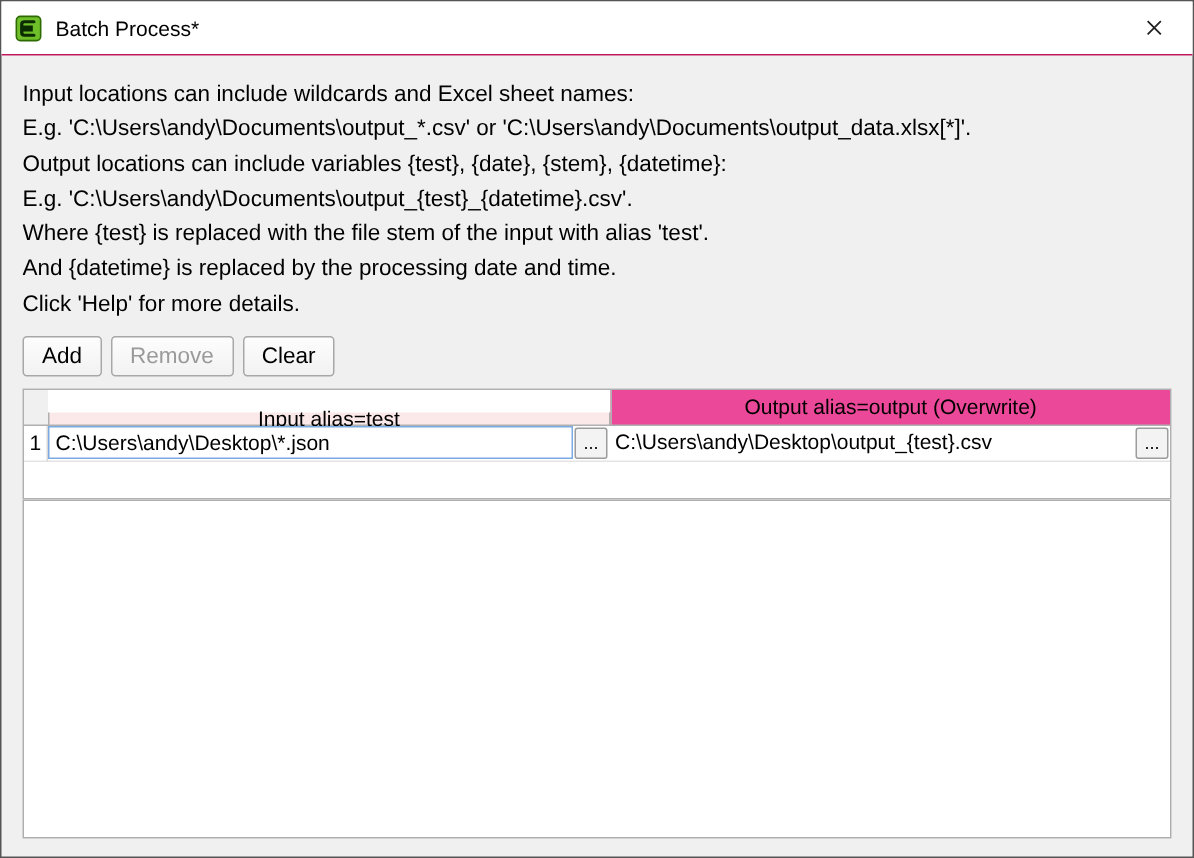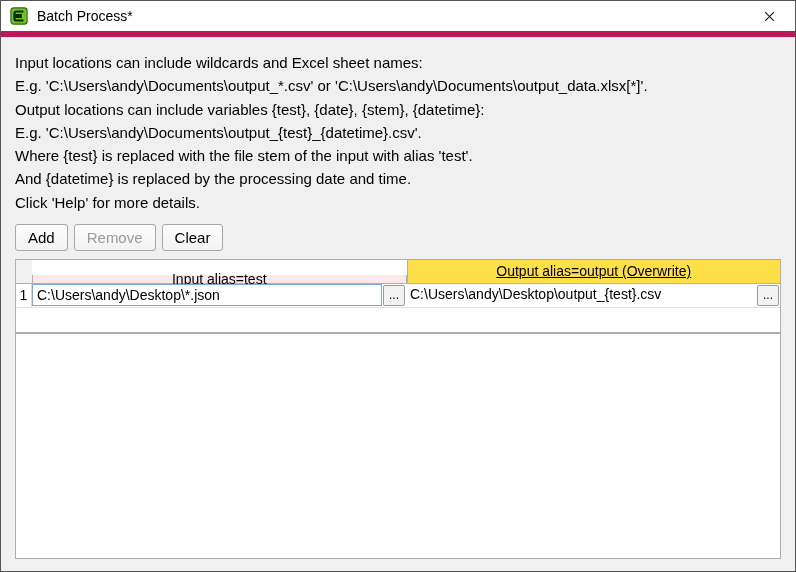--- a/index.html
+++ b/index.html
@@ -17,21 +17,21 @@
     background: #f0f0f0;
     display: flex;
     flex-direction: column;
   }
   .titlebar {
     height: 36px;
     background: #fff;
     display: flex;
     align-items: center;
     padding: 0 4px 0 8px;
-    border-bottom: 6px solid #be185d;
+    border-bottom: 1px solid #be185d;
   }
   .app-icon {
     width: 20px; height: 20px;
     display: flex; align-items: center; justify-content: center;
     margin-right: 8px;
   }
   .app-icon svg { width: 18px; height: 18px; }
   .title { flex: 1; font-size: 14px; }
   .close-box {
     width: 44px; height: 30px;
@@ -78,21 +78,21 @@
   .th {
     border: 1px solid #b0b0b0;
     border-top: none;
     display: flex;
     align-items: center;
     justify-content: center;
     font-size: 14px;
   }
   .th.rownum-h { width: 16px;  border-left: none; border-right:none; background:#f0f0f0; }
   .th.input-h  { flex: 1; background: #fbe9ea; margin-top: 15px; }
-  .th.output-h { flex: 1; background: #fde047; border-right: none; text-decoration: underline; }
+  .th.output-h { flex: 1; background: #ec4899; border-right: none; }
   .trow { display: flex; height: 24px; }
   .td {
     border-bottom: 1px solid #e3e3e3;
     display: flex;
     align-items: center;
     padding: 0 3px;
     font-size: 14px;
   }
   .td.rownum { width: 16px; justify-content: center; padding:0; border-right: 1px solid #d8d8d8; background:#fff; }
   .td.cell { flex: 1; padding: 0; position: relative; }

